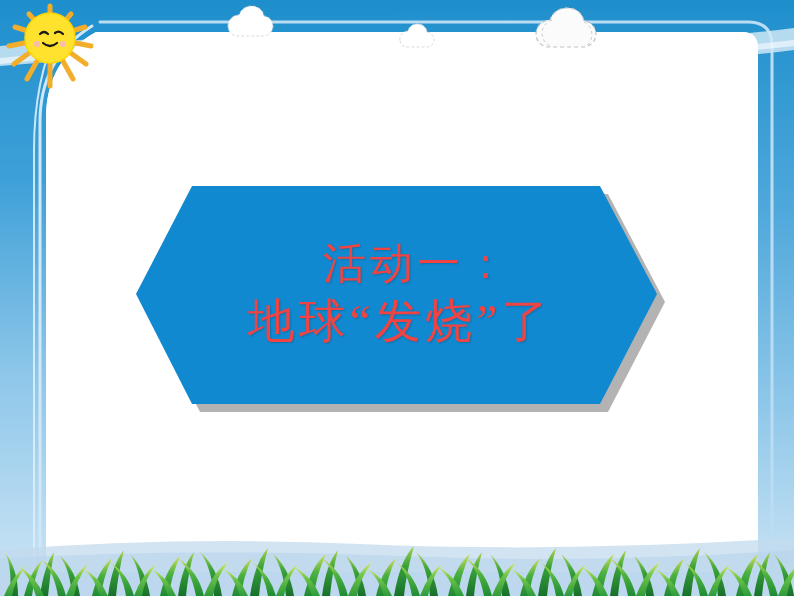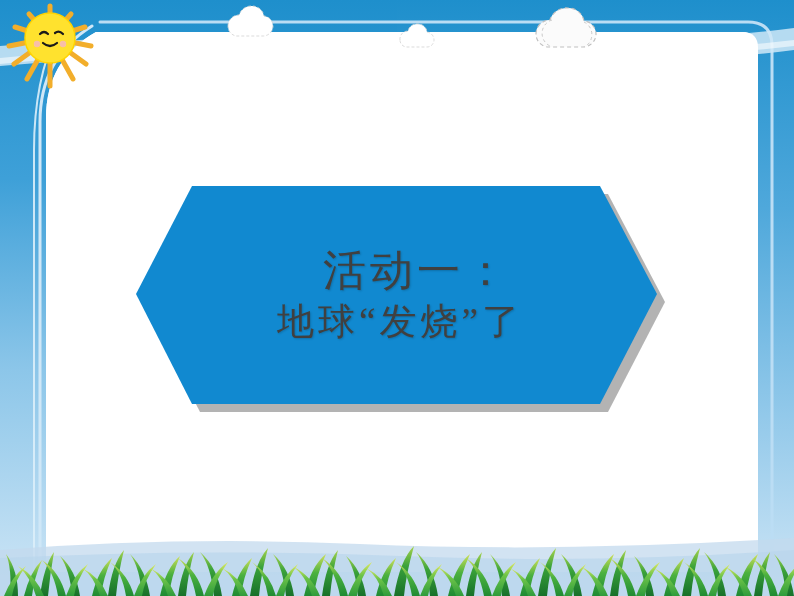--- a/index.html
+++ b/index.html
@@ -44,35 +44,35 @@
     top: 0;
     width: 540px;
     height: 244px;
     display: flex;
     flex-direction: column;
     align-items: center;
     justify-content: center;
     pointer-events: none;
   }
   .banner-line {
-    color: #404040;
+    color: #ef4444;
     font-family: "Liberation Serif", "DejaVu Serif", serif;
     font-size: 44px;
     line-height: 1.28;
     letter-spacing: 4px;
     white-space: nowrap;
     text-shadow: 1px 1px 2px rgba(0,0,0,0.18);
   }
   .banner-line.line-1 {
     margin-left: 38px;
     font-size: 43px;
   }
   .banner-line.line-2 {
     margin-left: 4px;
-    font-size: 37px;
+    font-size: 47px;
   }
 
   
   .grass-layer {
     position: absolute;
     left: 0;
     bottom: 0;
     width: 794px;
     height: 90px;
     z-index: 20;

